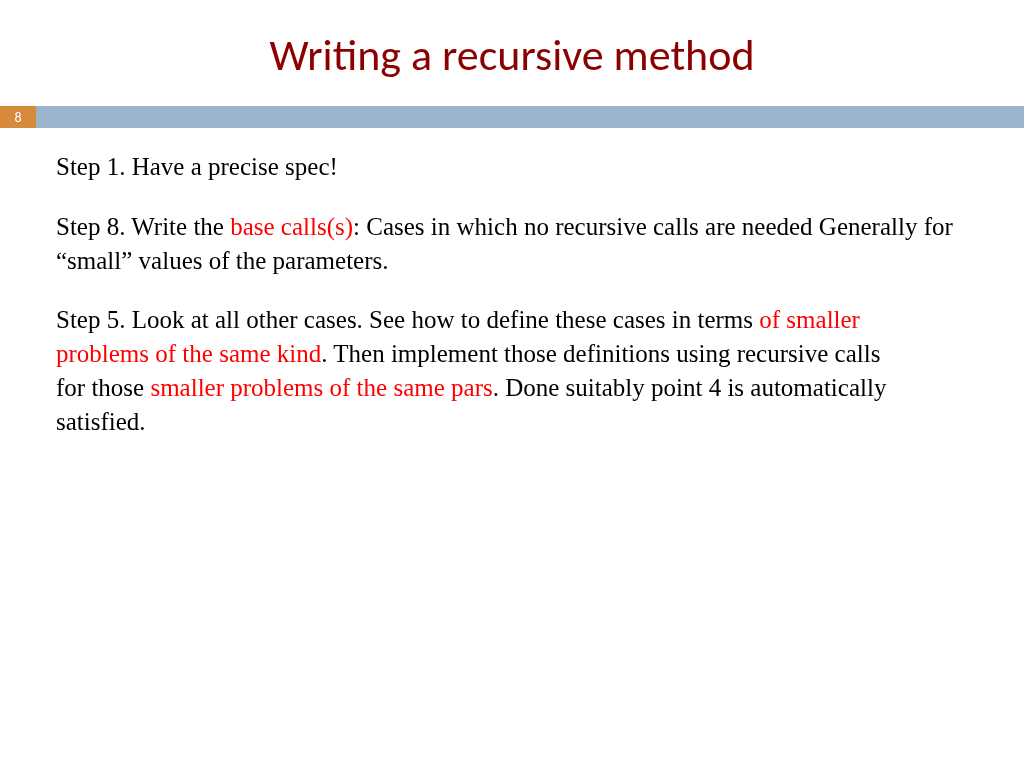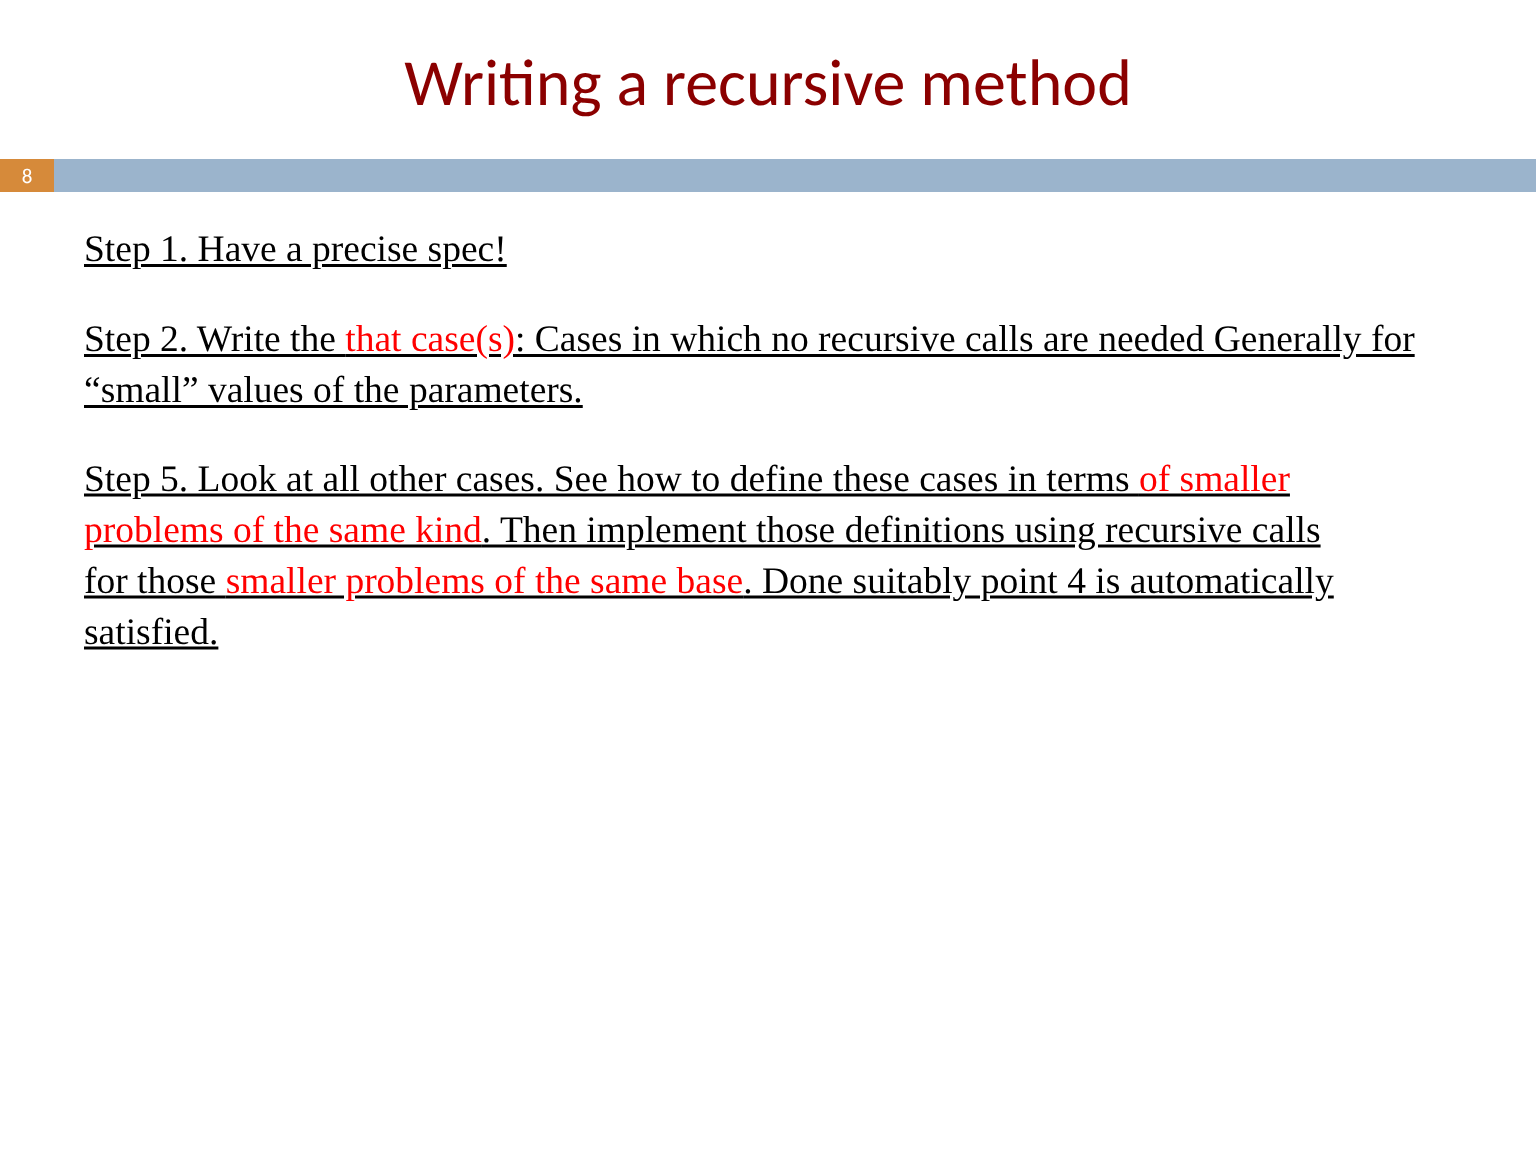--- a/index.html
+++ b/index.html
@@ -45,21 +45,20 @@
       flex: 1;
     }
     .content {
       padding: 22px 56px 0 56px;
     }
     .step {
       font-size: 25px;
       color: #000000;
       line-height: 1.35;
       margin-bottom: 26px;
-      text-decoration: underline;
     }
     .step3 {
       padding-right: 60px;
     }
     .red {
       color: #ff0000;
     }
   </style>
 </head>
 <body>
@@ -69,21 +68,21 @@
 <div class="divider-bar">
   <div class="page-number">8</div>
   <div class="bar-rest"></div>
 </div>
 
 <div class="content">
 
   <p class="step">Step 1. Have a precise spec!</p>
 
   <p class="step">
-    <span>Step 2. Write the </span><span class="red">that case(s)</span><span>: Cases in which no recursive calls are needed Generally for “small” values of the parameters.</span>
+    <span>Step 8. Write the </span><span class="red">base calls(s)</span><span>: Cases in which no recursive calls are needed Generally for “small” values of the parameters.</span>
   </p>
 
   <p class="step step3">
-    <span>Step 5. Look at all other cases. See how to define these cases in terms </span><span class="red">of smaller problems of the same kind</span><span>. Then implement those definitions using recursive calls for those </span><span class="red">smaller problems of the same base</span><span>. Done suitably point 4 is automatically satisfied.</span>
+    <span>Step 5. Look at all other cases. See how to define these cases in terms </span><span class="red">of smaller problems of the same kind</span><span>. Then implement those definitions using recursive calls for those </span><span class="red">smaller problems of the same pars</span><span>. Done suitably point 4 is automatically satisfied.</span>
   </p>
 
 
 </div>
 
 </body></html>

